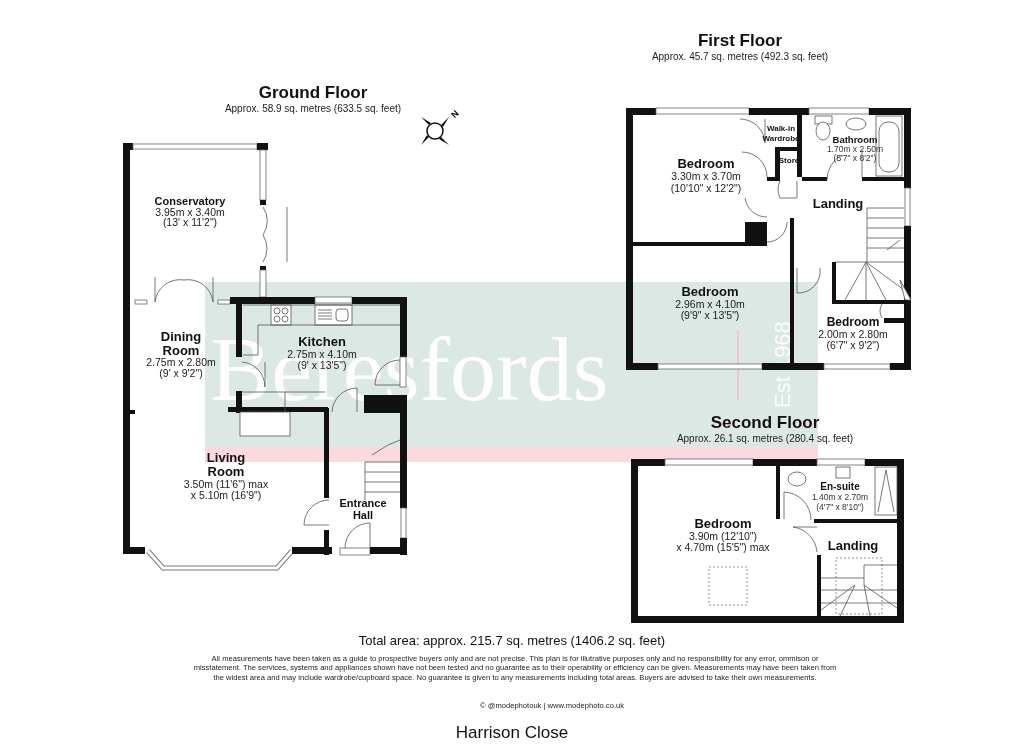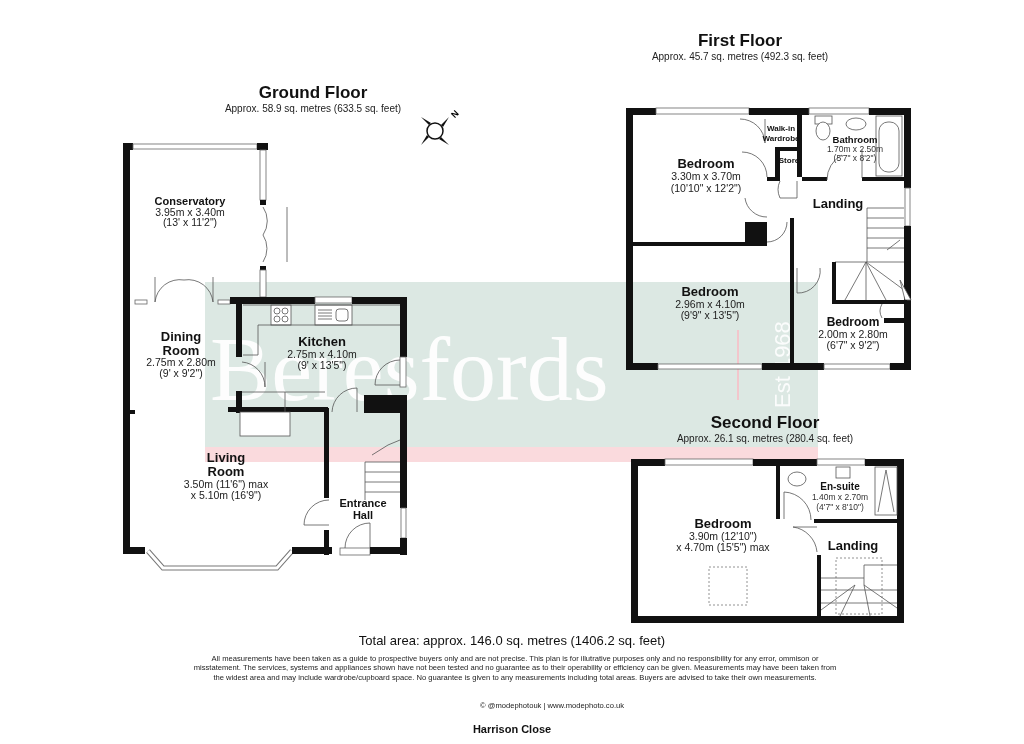--- a/index.html
+++ b/index.html
@@ -16,21 +16,21 @@
   .t-room { font-weight:bold; font-size:13px; fill:#111; }
   .t-room-s { font-weight:bold; font-size:10px; fill:#111; }
   .t-dim { font-size:10.5px; fill:#222; }
   .t-dim-s { font-size:8.5px; fill:#333; }
   .wm-big { font-family:"Liberation Serif", serif; font-size:92px; fill:#ffffff; opacity:0.95; }
   .wm-est { font-family:"Liberation Sans", sans-serif; font-size:22px; fill:#ffffff; opacity:0.9; }
   .footer { position:absolute; left:0; width:1024px; text-align:center; }
   #total { top:633px; font-size:13px; }
   #disclaimer { top:654px; left:190px; width:650px; font-size:7.6px; line-height:9.3px; color:#222;text-align:center; }
   #credit { top:701px; font-size:7.6px; line-height:9.5px; color:#222;padding-left:40px; }
-  #address { top:723px; font-size:11px; font-weight:bold; }
+  #address { top:723px; font-size:17px; font-weight:normal; }
 </style>
 </head>
 <body>
 
 <svg width="1024" height="744" viewBox="0 0 1024 744">
 
   <g>
     <rect x="205" y="282" width="613" height="165" fill="#dce8e3"></rect>
     <rect x="205" y="447" width="613" height="15" fill="#fadadd"></rect>
     <text x="210" y="400" class="wm-big">Beresfords</text>
@@ -287,18 +287,18 @@
     <text x="723" y="551" text-anchor="middle" class="t-dim">x 4.70m (15'5") max</text>
 
     <text x="840" y="490" text-anchor="middle" class="t-room-s">En-suite</text>
     <text x="840" y="500" text-anchor="middle" class="t-dim-s">1.40m x 2.70m</text>
     <text x="840" y="510" text-anchor="middle" class="t-dim-s">(4'7" x 8'10")</text>
 
     <text x="853" y="550" text-anchor="middle" class="t-room">Landing</text>
   </g>
 </svg>
 
-<div class="footer" id="total">Total area: approx. 146.0 sq. metres (1406.2 sq. feet)</div>
+<div class="footer" id="total">Total area: approx. 215.7 sq. metres (1406.2 sq. feet)</div>
 <div class="footer" id="disclaimer">All measurements have been taken as a guide to prospective buyers only and are not precise. This plan is for illutrative purposes only and no responsibility for any error, ommison or misstatement. The services, systems and appliances shown have not been tested and no guarantee as to their operability or efficiency can be given. Measurements may have been taken from the widest area and may include wardrobe/cupboard space. No guarantee is given to any measurements including total areas. Buyers are advised to take their own measurements.</div>
 <div class="footer" id="credit">
   <div>© @modephotouk | www.modephoto.co.uk</div>
 </div>
 <div class="footer" id="address">Harrison Close</div>
 
 </body></html>

